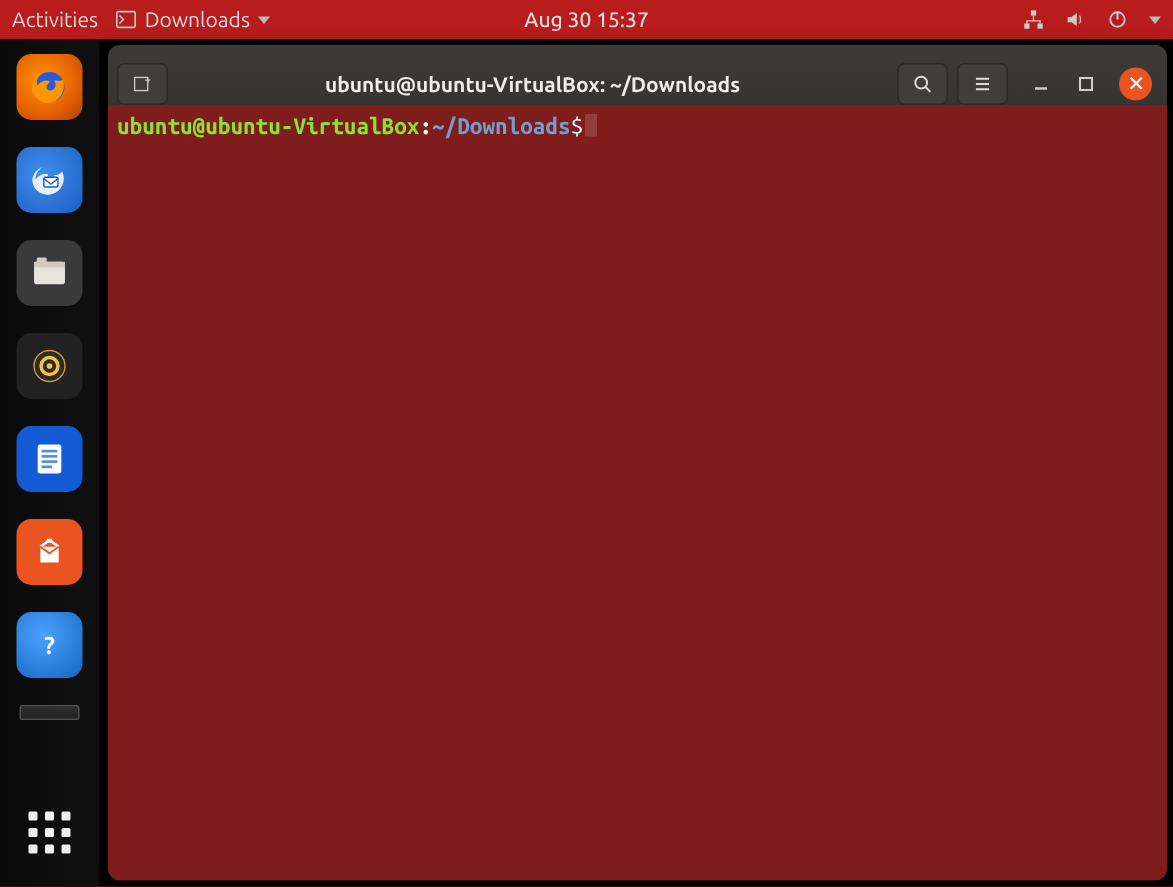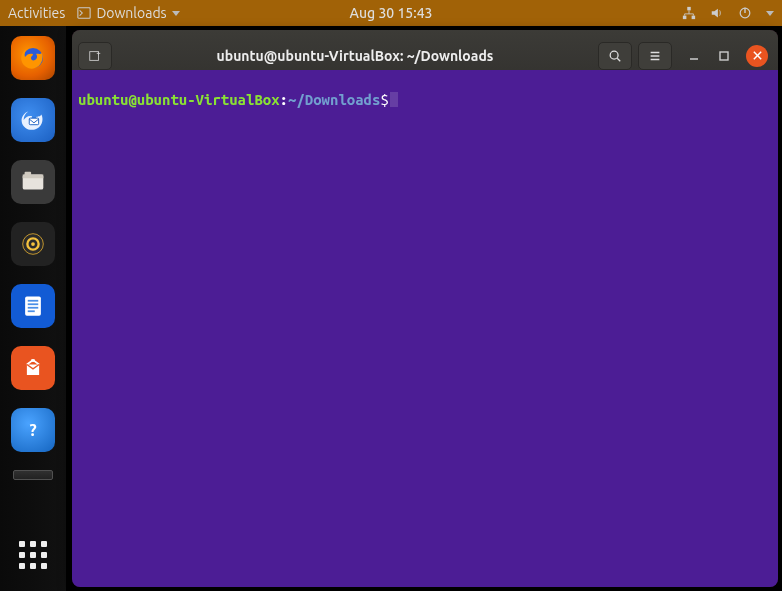--- a/index.html
+++ b/index.html
@@ -10,21 +10,21 @@
     overflow: hidden;
     position: relative;
     font-size: 14px;
     color: #eee;
   }
 
   
   .top-panel {
     position: absolute; top: 0; left: 0; right: 0;
     height: 26px;
-    background: #a16207;
+    background: #b91c1c;
     display: flex; align-items: center;
     padding: 0 8px;
     color: #ddd;
   }
   .top-left, .top-center, .top-right { display: flex; align-items: center; gap: 12px; }
   .top-left { flex: 0 0 auto; }
   .top-center { position: absolute; left: 50%; transform: translateX(-50%); font-weight: 500; }
   .top-right { margin-left: auto; gap: 14px; }
   .top-panel .item { display: flex; align-items: center; gap: 5px; }
   .top-panel svg { width: 14px; height: 14px; }
@@ -112,24 +112,24 @@
   }
   .winctl-close {
     width: 22px; height: 22px; border-radius: 50%;
     background: #e95420;
     display: flex; align-items: center; justify-content: center;
     color: #fff;
   }
 
   .terminal-body {
     position: absolute; top: 40px; left: 0; right: 0; bottom: 0;
-    background: #4c1d95;
+    background: #7f1d1d;
     font-family: "Ubuntu Mono","DejaVu Sans Mono", monospace;
     font-size: 15px;
-    padding: 20px 6px;
+    padding: 4px 6px;
     line-height: 1.3;
     white-space: pre;
   }
   .pr-user { color: #8ae234; font-weight: bold; }
   .pr-colon { color: #fff; font-weight: bold; }
   .pr-path { color: #729fcf; font-weight: bold; }
   .pr-dollar { color: #fff; }
   .cursor {
     display: inline-block; width: 8px; height: 15px;
     background: #fff; vertical-align: -2px; margin-left: 1px;
@@ -144,21 +144,21 @@
     <span class="item">Activities</span>
     <span class="item">
       <svg viewBox="0 0 16 16">
           <rect x="1" y="2" width="14" height="12" rx="1" fill="none" stroke="#ccc" stroke-width="1.2"></rect>
           <path d="M3 5l3 3-3 3" fill="none" stroke="#ccc" stroke-width="1.2"></path>
         </svg>
       <span>Downloads</span>
       <span class="caret-down"></span>
     </span>
   </div>
-  <div class="top-center">Aug 30  15:43</div>
+  <div class="top-center">Aug 30  15:37</div>
   <div class="top-right">
     <svg viewBox="0 0 16 16">
         <rect x="6" y="1" width="4" height="4" fill="#ccc"></rect>
         <rect x="1" y="11" width="4" height="4" fill="#ccc"></rect>
         <rect x="11" y="11" width="4" height="4" fill="#ccc"></rect>
         <path d="M8 5v4M8 9H3v2M8 9h5v2" stroke="#ccc" fill="none"></path>
       </svg>
     <svg viewBox="0 0 16 16">
         <path d="M2 6h3l4-3v10l-4-3H2z" fill="#ccc"></path>
         <path d="M11 5c1 1 1 5 0 6" fill="none" stroke="#ccc"></path>

